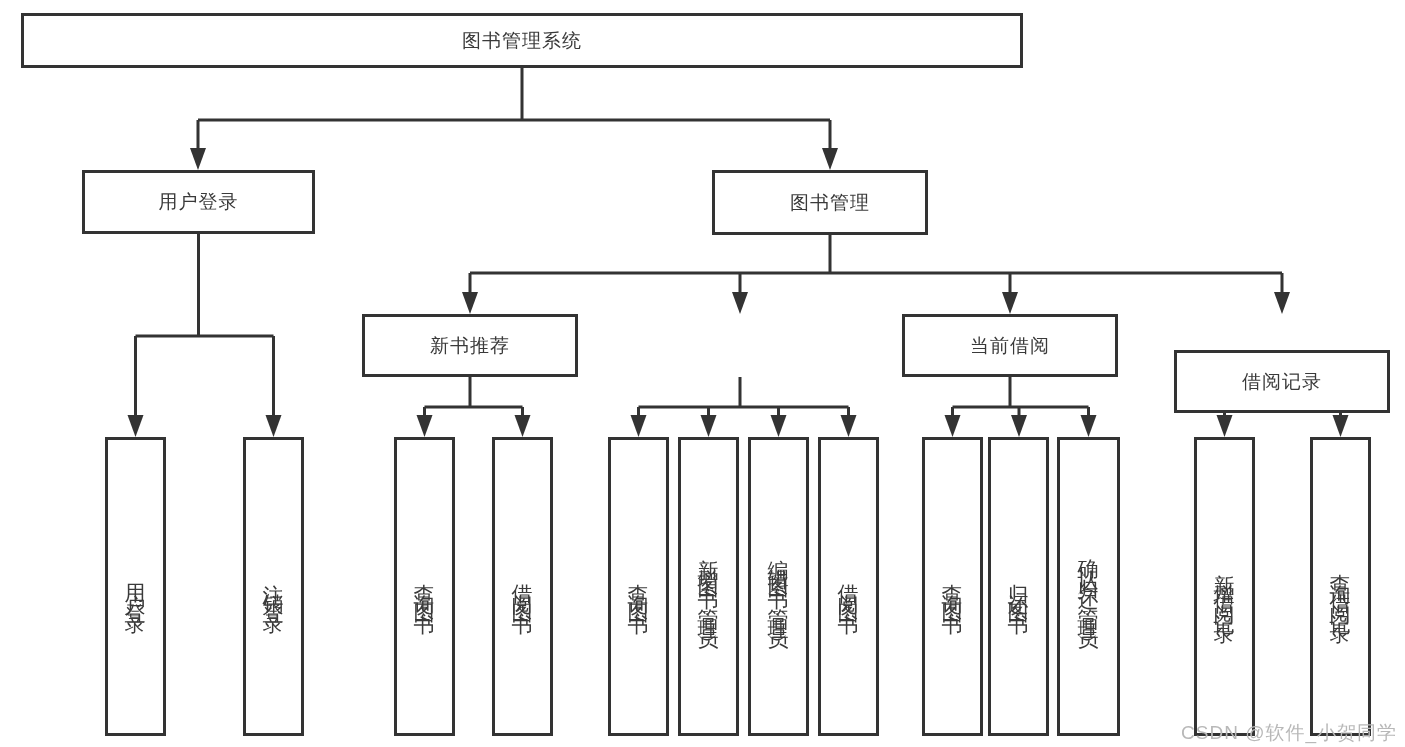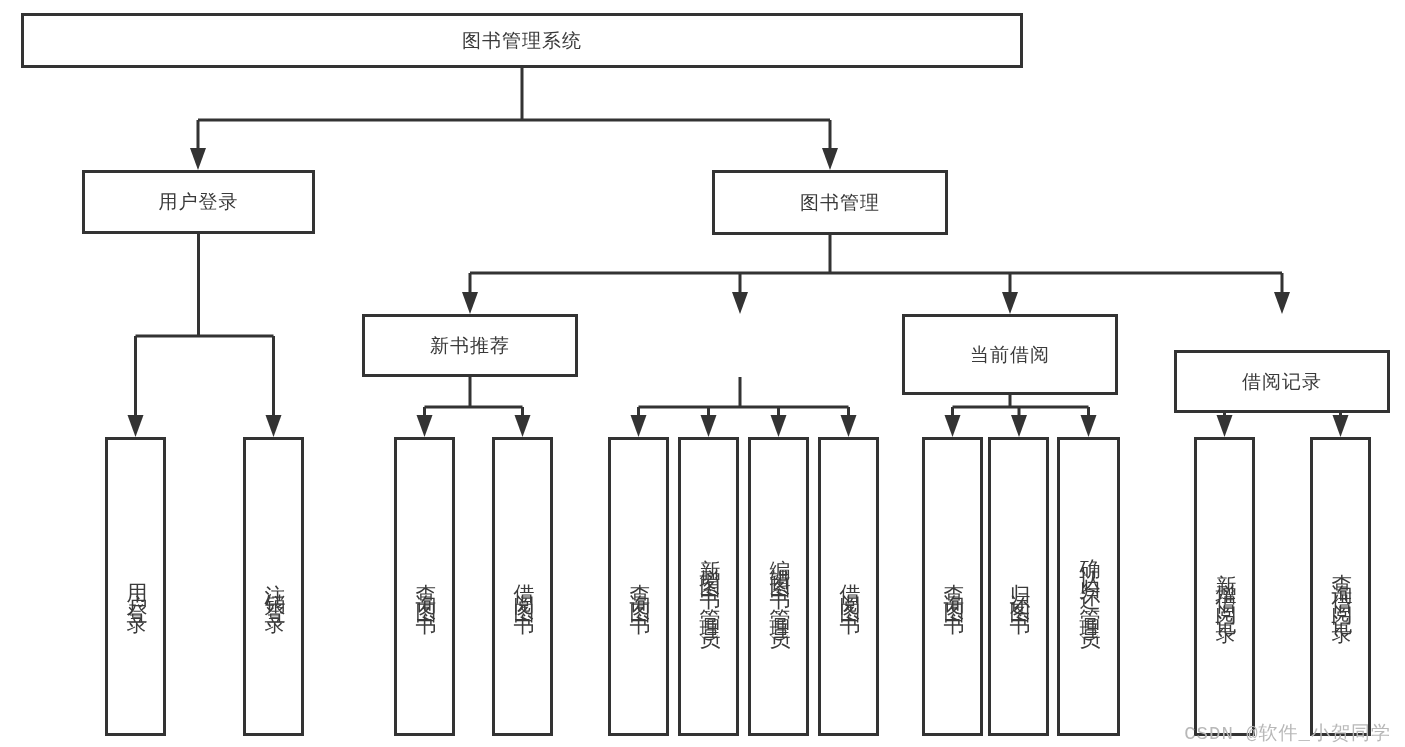--- a/index.html
+++ b/index.html
@@ -1,35 +1,35 @@
 <!DOCTYPE html>
 <html style="--line: #333333; --box_border: #333333; --text: #3a3a3a; --watermark: #b8b8b8; --background: #ffffff;"><head>
 <meta charset="utf-8">
 <style>
   html,body{margin:0;padding:0;background:var(--background,#ffffff);}
   .stage{
     position:relative;width:1405px;height:747px;overflow:hidden;
     background:var(--background,#ffffff);
-    font-family:Liberation Mono, monospace;
+    font-family:Liberation Sans, sans-serif;
     color:var(--text,#3a3a3a);
   }
   svg.wires{position:absolute;left:0;top:0;width:1405px;height:747px;}
   .node{
     position:absolute;background:#ffffff;box-sizing:border-box;
     border:3px solid var(--box_border,#333333);
     display:flex;align-items:center;justify-content:center;
   }
   .hlabel{font-size:19px;letter-spacing:1px;white-space:nowrap;}
   .root .hlabel{font-size:19px;}
   .vlabel{
     writing-mode:vertical-rl;text-orientation:mixed;
     font-size:21px;letter-spacing:10px;line-height:1;white-space:nowrap;
   }
   .watermark{
-    position:absolute;right:14px;bottom:1px;font-size:19px;
+    position:absolute;right:8px;bottom:1px;font-size:19px;
     color:var(--watermark,#b8b8b8);letter-spacing:1px;z-index:5;white-space:nowrap;
   }
 </style>
 </head>
 <body>
 
 <div class="stage">
 
   <svg class="wires" viewBox="0 0 1405 747" xmlns="http://www.w3.org/2000/svg">
     <g stroke="#333333" stroke-width="3" fill="none">
@@ -64,28 +64,28 @@
     </g>
   </svg>
 
   <div class="node root" style="left:21px;top:13px;width:1002px;height:55px;">
     <span class="hlabel">图书管理系统</span>
   </div>
 
   <div class="node" style="left:82px;top:170px;width:233px;height:64px;">
     <span class="hlabel">用户登录</span>
   </div>
-  <div class="node" style="left:712px;top:170px;width:236px;height:65px;padding-left:20px;">
+  <div class="node" style="left:712px;top:170px;width:216px;height:65px;padding-left:20px;">
     <span class="hlabel">图书管理</span>
   </div>
 
   <div class="node" style="left:362px;top:314px;width:216px;height:63px;text-align:right;">
     <span class="hlabel">新书推荐</span>
   </div>
-  <div class="node" style="left:902px;top:314px;width:216px;height:81px;">
+  <div class="node" style="left:902px;top:314px;width:216px;height:63px;">
     <span class="hlabel">当前借阅</span>
   </div>
   <div class="node" style="left:1174px;top:314px;width:216px;height:63px;margin-top:36px;">
     <span class="hlabel">借阅记录</span>
   </div>
 
   <div class="node" style="left:105px;top:437px;width:61px;height:299px;">
     <span class="vlabel">用户登录</span>
   </div>
   <div class="node" style="left:243px;top:437px;width:61px;height:299px;">

